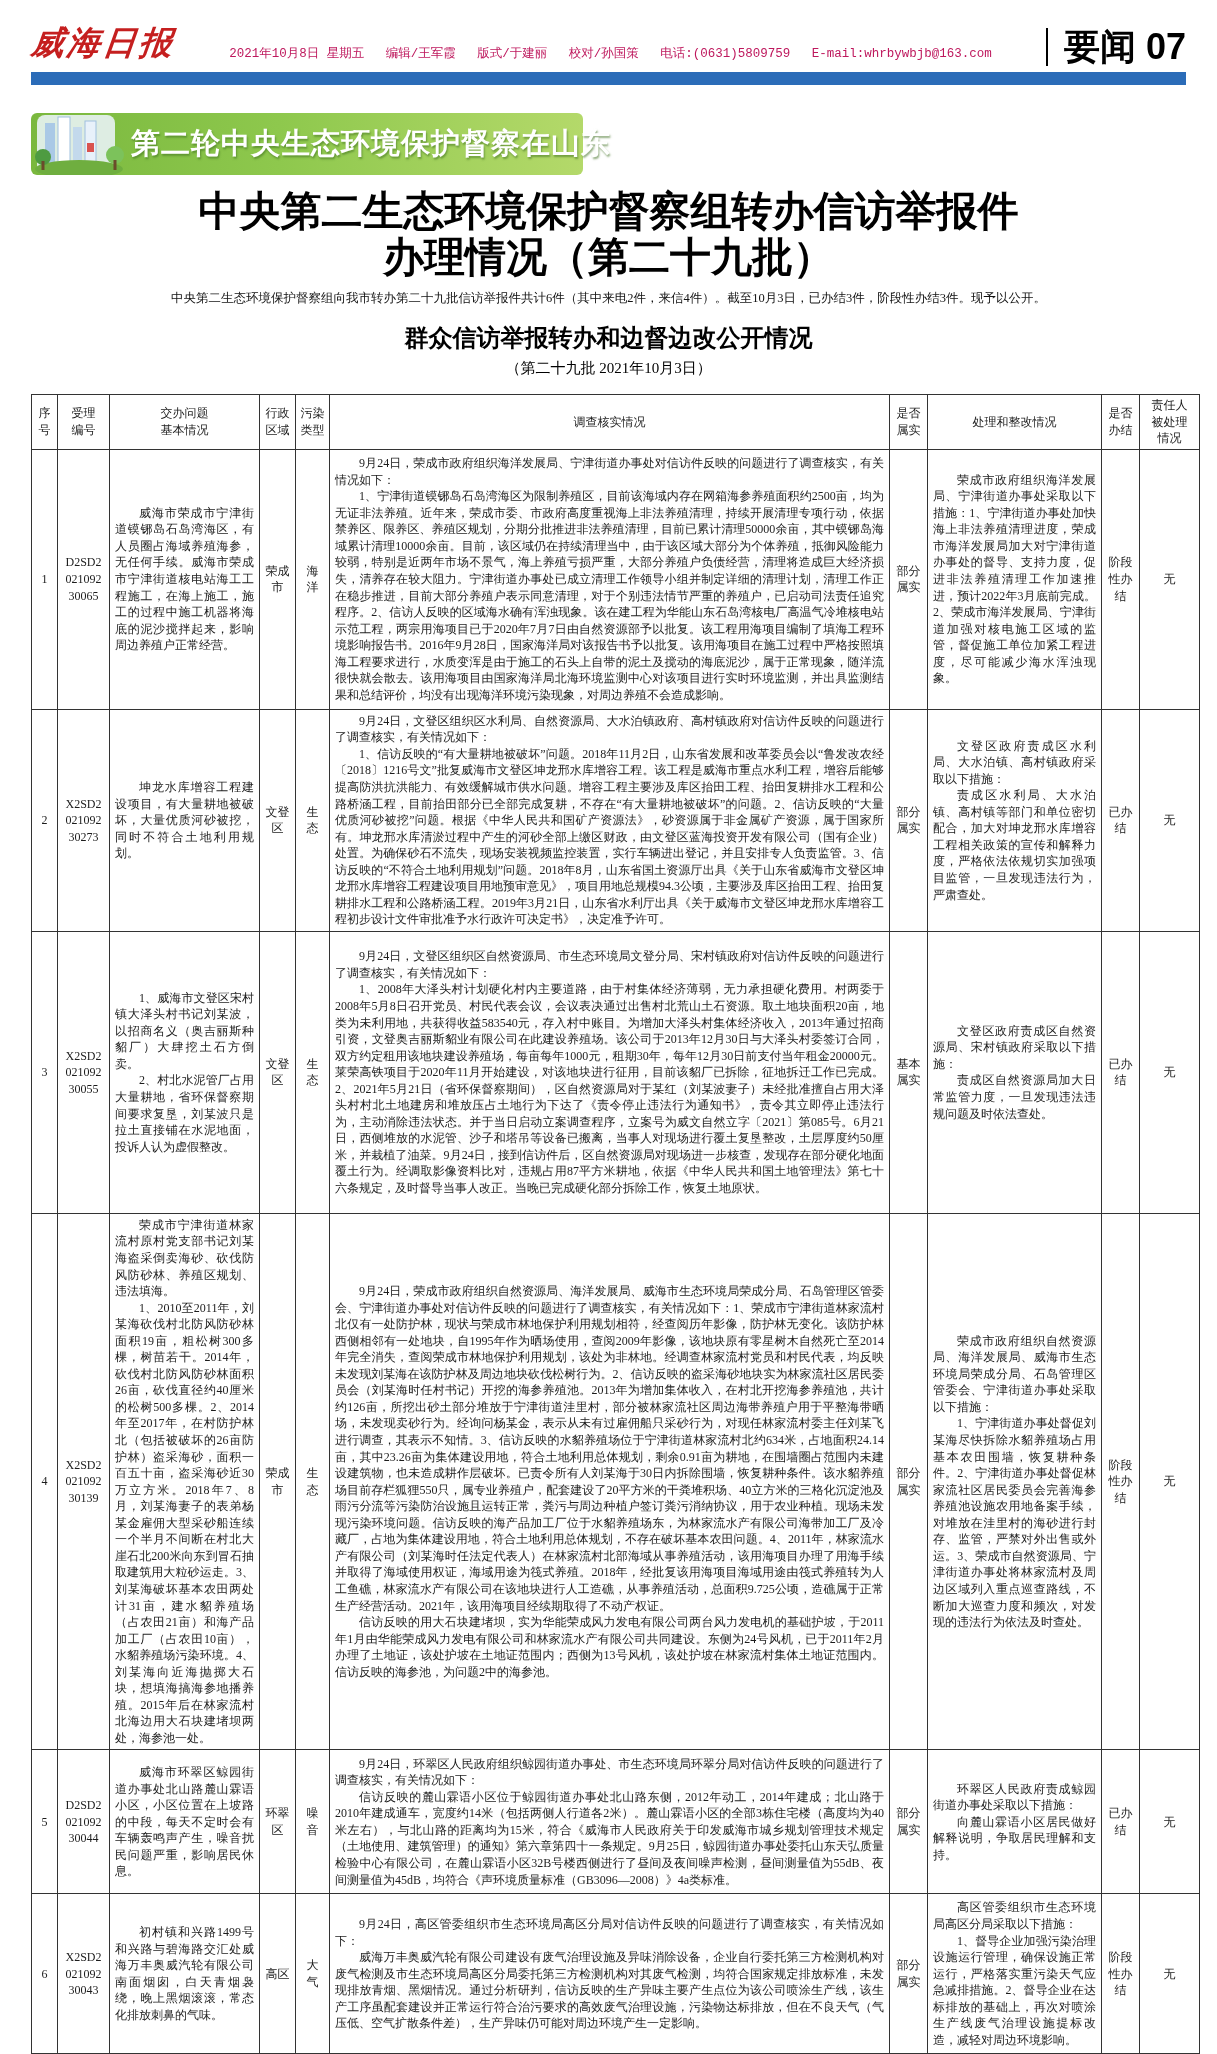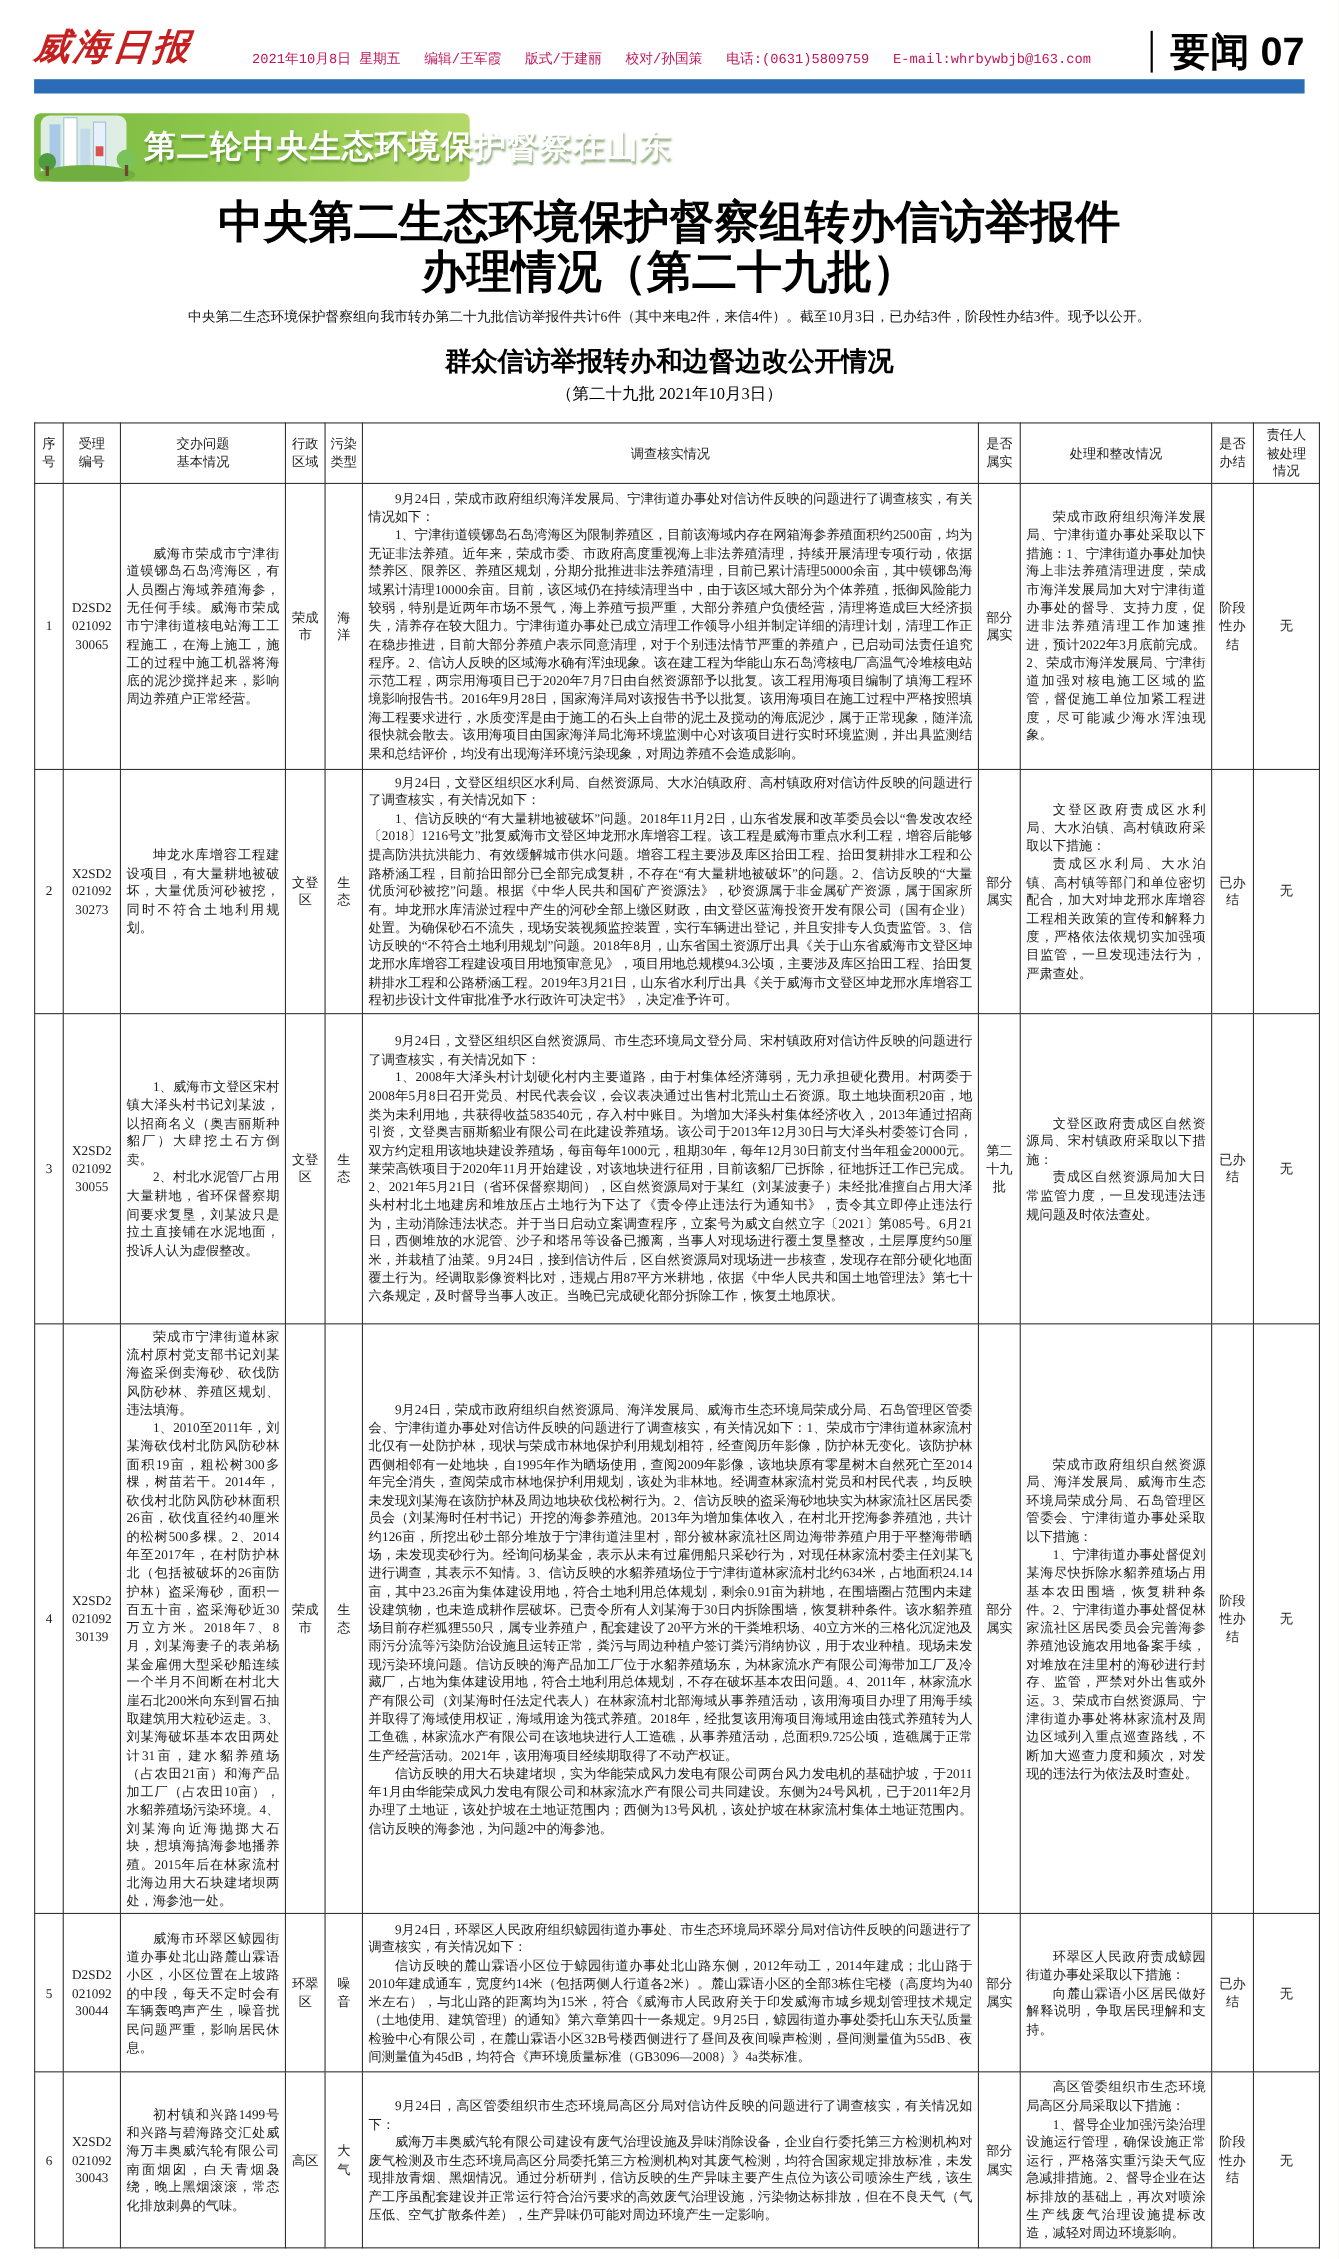--- a/index.html
+++ b/index.html
@@ -13,21 +13,21 @@
         font-size:33px;color:#c51f1f;letter-spacing:3px;transform:skewX(-6deg);white-space:nowrap;}
   .pubinfo{font-family:Liberation Mono, monospace;font-size:12.5px;color:#be185d;
            padding-bottom:4px;white-space:nowrap;}
   .pubinfo span{margin:0 7px;}
   .section-box{font-family:"Liberation Sans","DejaVu Sans",sans-serif;font-weight:bold;
                font-size:36px;color:#000;border-left:2px solid #000;padding-left:16px;line-height:1.05;
                white-space:nowrap;}
   .blue-bar{height:13px;background:#2b6cb8;margin-top:6px;}
 
   
-  .banner{position:relative;margin-top:18px;width:396px;height:62px;border-radius:6px;
+  .banner{position:relative;margin-top:28px;width:552px;height:62px;border-radius:6px;
           background:linear-gradient(90deg,#7ab83e 0%,#8ec84d 45%,#b4d96a 100%);
           display:flex;align-items:center;}
   .banner-art{width:96px;height:62px;flex:0 0 auto;}
   .banner-text{font-family:"Liberation Sans","DejaVu Sans",sans-serif;font-weight:bold;
                font-size:29px;color:#ffffff;letter-spacing:1px;text-shadow:1px 2px 2px rgba(60,110,30,.55);
                white-space:nowrap;margin-left:4px;}
 
   
   .headline{margin-top:14px;text-align:center;font-weight:bold;font-size:41px;line-height:1.12;
             font-family:"Liberation Serif","DejaVu Serif",serif;color:#000;}
@@ -170,21 +170,21 @@
             <td class="c-text">
               <p class="para">1、威海市文登区宋村镇大泽头村书记刘某波，以招商名义（奥吉丽斯种貂厂）大肆挖土石方倒卖。</p>
               <p class="para">2、村北水泥管厂占用大量耕地，省环保督察期间要求复垦，刘某波只是拉土直接铺在水泥地面，投诉人认为虚假整改。</p>
             </td>
             <td class="c-center">文登区</td>
             <td class="c-center">生态</td>
             <td class="c-text">
               <p class="para">9月24日，文登区组织区自然资源局、市生态环境局文登分局、宋村镇政府对信访件反映的问题进行了调查核实，有关情况如下：</p>
               <p class="para">1、2008年大泽头村计划硬化村内主要道路，由于村集体经济薄弱，无力承担硬化费用。村两委于2008年5月8日召开党员、村民代表会议，会议表决通过出售村北荒山土石资源。取土地块面积20亩，地类为未利用地，共获得收益583540元，存入村中账目。为增加大泽头村集体经济收入，2013年通过招商引资，文登奥吉丽斯貂业有限公司在此建设养殖场。该公司于2013年12月30日与大泽头村委签订合同，双方约定租用该地块建设养殖场，每亩每年1000元，租期30年，每年12月30日前支付当年租金20000元。莱荣高铁项目于2020年11月开始建设，对该地块进行征用，目前该貂厂已拆除，征地拆迁工作已完成。2、2021年5月21日（省环保督察期间），区自然资源局对于某红（刘某波妻子）未经批准擅自占用大泽头村村北土地建房和堆放压占土地行为下达了《责令停止违法行为通知书》，责令其立即停止违法行为，主动消除违法状态。并于当日启动立案调查程序，立案号为威文自然立字〔2021〕第085号。6月21日，西侧堆放的水泥管、沙子和塔吊等设备已搬离，当事人对现场进行覆土复垦整改，土层厚度约50厘米，并栽植了油菜。9月24日，接到信访件后，区自然资源局对现场进一步核查，发现存在部分硬化地面覆土行为。经调取影像资料比对，违规占用87平方米耕地，依据《中华人民共和国土地管理法》第七十六条规定，及时督导当事人改正。当晚已完成硬化部分拆除工作，恢复土地原状。</p>
             </td>
-            <td class="c-center">第二十九批</td>
+            <td class="c-center">基本属实</td>
             <td class="c-text">
               <p class="para">文登区政府责成区自然资源局、宋村镇政府采取以下措施：</p>
               <p class="para">责成区自然资源局加大日常监管力度，一旦发现违法违规问题及时依法查处。</p>
             </td>
             <td class="c-center">已办结</td>
             <td class="c-center">无</td>
           </tr>
           <tr class="r4">
             <td class="c-center">4</td>
             <td class="c-id">X2SD2

